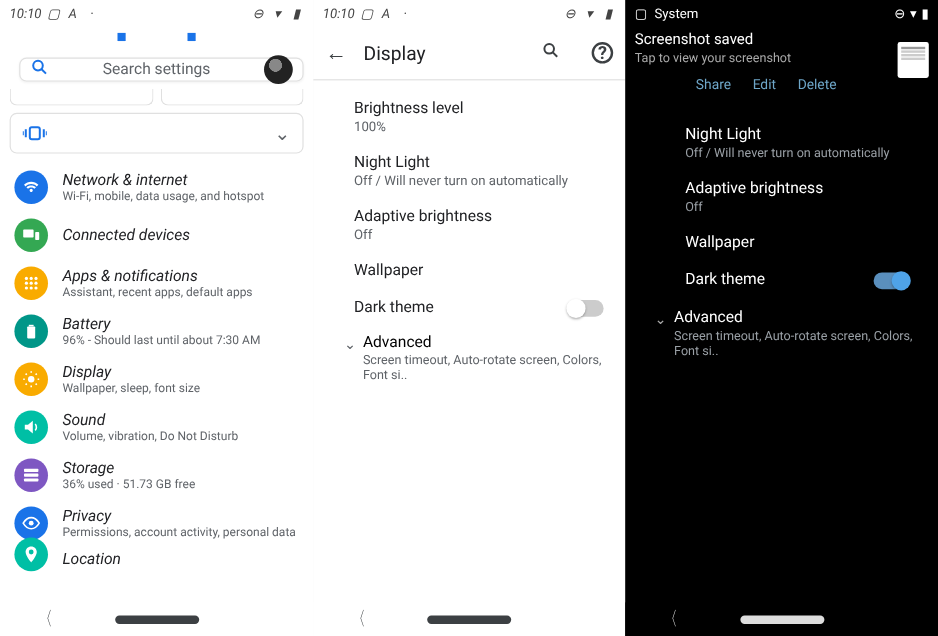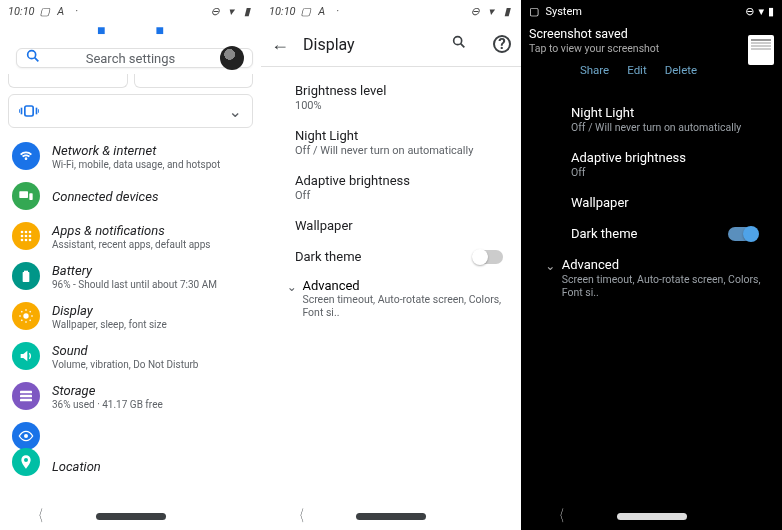--- a/index.html
+++ b/index.html
@@ -215,30 +215,34 @@
     <div class="item">
       <span class="circ" style="background:#7e57c2">
           <svg viewBox="0 0 24 24" fill="#fff">
             <rect x="3" y="4" width="18" height="4" rx="1"></rect>
             <rect x="3" y="10" width="18" height="4" rx="1"></rect>
             <rect x="3" y="16" width="18" height="4" rx="1"></rect>
           </svg>
         </span>
       <div class="text">
           <span class="title">Storage</span>
-          <span class="sub">36% used · 41.17 GB free</span>
+          <span class="sub">36% used · 51.73 GB free</span>
         </div>
     </div>
     <div class="item">
       <span class="circ" style="background:#1a73e8">
           <svg viewBox="0 0 24 24" fill="#fff">
             <circle cx="12" cy="12" r="3"></circle>
             <path d="M2 12c3-5 7-7 10-7s7 2 10 7c-3 5-7 7-10 7s-7-2-10-7z" fill="none" stroke="#fff" stroke-width="2"></path>
           </svg>
         </span>
+      <div class="text">
+          <span class="title">Privacy</span>
+          <span class="sub">Permissions, account activity, personal data</span>
+        </div>
     </div>
     <div class="item cut">
       <span class="circ" style="background:#00bfa5">
           <svg viewBox="0 0 24 24" fill="#fff">
             <path d="M12 2c-4 0-7 3-7 7 0 5 7 13 7 13s7-8 7-13c0-4-3-7-7-7zm0 10a3 3 0 110-6 3 3 0 010 6z"></path>
           </svg>
         </span>
       <div class="text">
           <span class="title">Location</span>
         </div>

